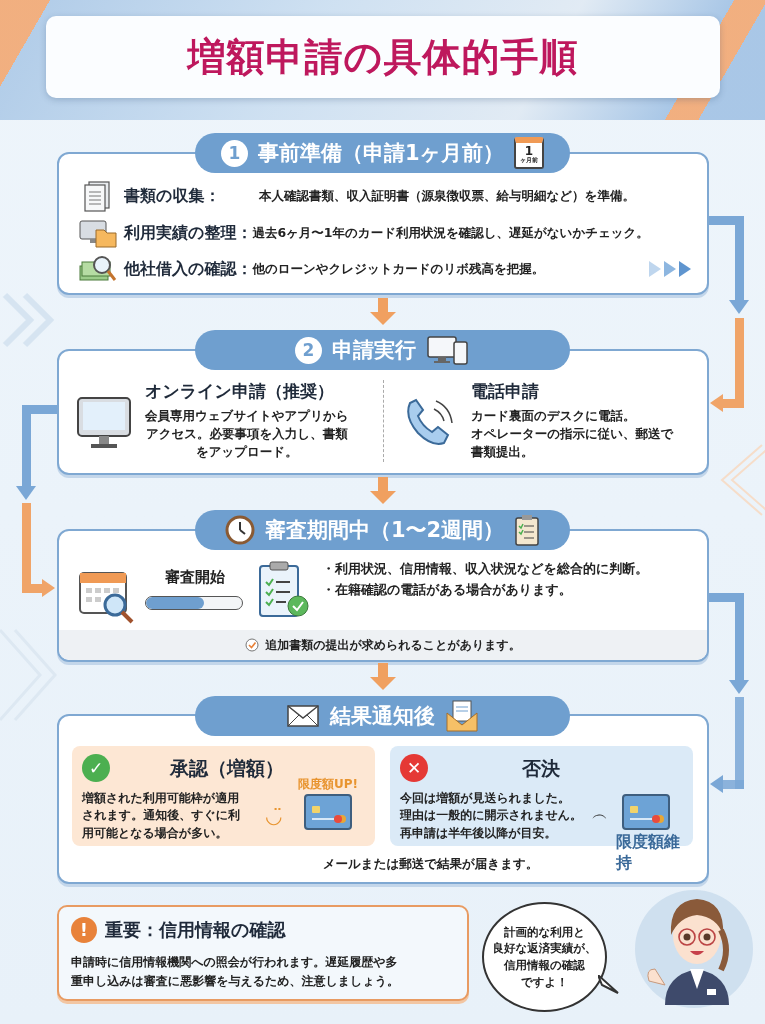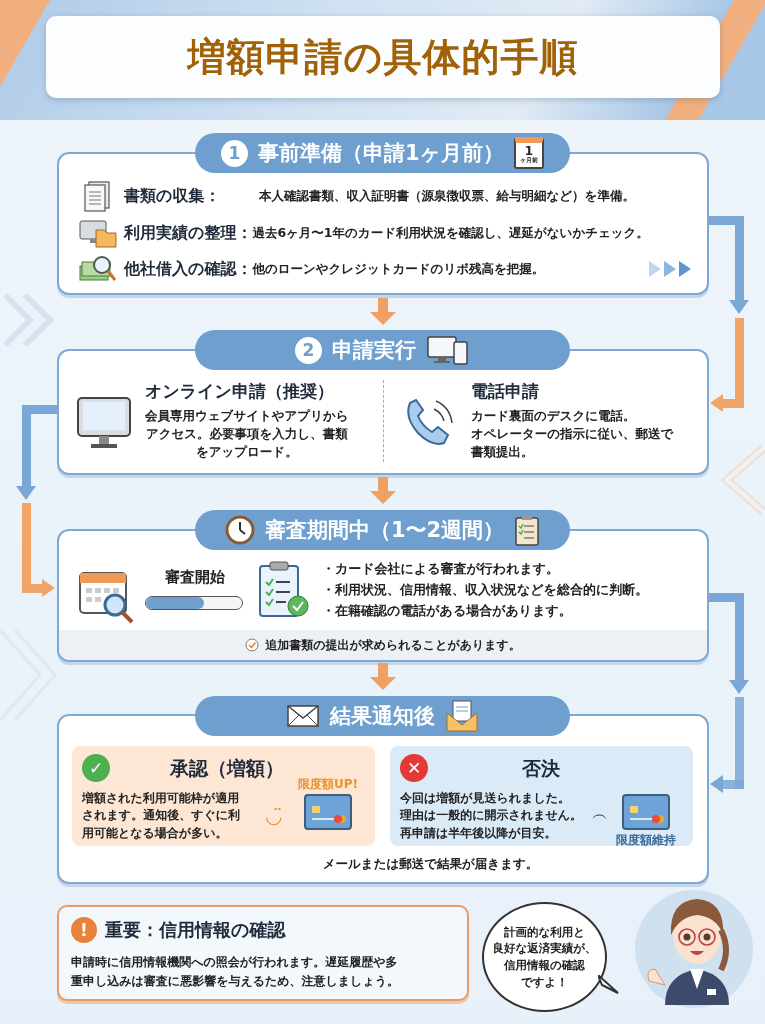--- a/index.html
+++ b/index.html
@@ -17,21 +17,21 @@
   }
   .bg-chev { position: absolute; }
   .title-box {
     position: absolute; left: 46px; top: 16px; width: 674px; height: 82px;
     background: #fbfdff; border-radius: 10px;
     box-shadow: 0 2px 6px rgba(40,70,110,0.25);
     display: flex; align-items: center; justify-content: center;
   }
   .title-box h1 {
     font-family: "DejaVu Sans", sans-serif; font-weight: 900; font-size: 38px;
-    color: #a16207; letter-spacing: 1px;
+    color: #be185d; letter-spacing: 1px;
   }
 
   .card {
     position: absolute; background: #fff; border: 2.5px solid #7fa8d2;
     border-radius: 12px; box-shadow: 0 3px 0 #c3d6ea;
   }
   .pill {
     position: absolute; height: 40px; background: #6f9fcf; border-radius: 20px;
     display: flex; align-items: center; justify-content: center; gap: 10px;
     color: #fff; font-size: 21px; font-weight: bold;
@@ -288,21 +288,20 @@
   <polyline points="10,22 13,25 17,19" fill="none" stroke="#4caf50" stroke-width="2"></polyline>
     <line x1="20" y1="22" x2="34" y2="22" stroke="#444" stroke-width="2"></line>
   <polyline points="10,32 13,35 17,29" fill="none" stroke="#4caf50" stroke-width="2"></polyline>
     <line x1="20" y1="32" x2="34" y2="32" stroke="#444" stroke-width="2"></line>
   <polyline points="10,42 13,45 17,39" fill="none" stroke="#4caf50" stroke-width="2"></polyline>
     <line x1="20" y1="42" x2="30" y2="42" stroke="#444" stroke-width="2"></line>
   <circle cx="42" cy="46" r="10" fill="#5cb85c" stroke="#3b7a3b"></circle>
   <polyline points="37,46 41,50 47,42" fill="none" stroke="#fff" stroke-width="2"></polyline>
 </svg>
 <div class="bullets" style="position:absolute;left:322px;top:559px;">
-  <div>・カード会社による審査が行われます。</div>
   <div>・利用状況、信用情報、収入状況などを総合的に判断。</div>
   <div>・在籍確認の電話がある場合があります。</div>
 </div>
 
 <div class="down-arrow" style="left:370px;top:677px;"></div>
 
 <div class="card" style="left:57px;top:714px;width:652px;height:170px;"></div>
 <div class="pill" style="left:195px;top:696px;width:375px;text-align:right;">
   <svg width="34" height="24">
     <rect x="2" y="2" width="30" height="20" fill="#fff" stroke="#444" stroke-width="1.5"></rect>
@@ -339,21 +338,21 @@
 
 <div class="result-box reject" style="left:390px;top:746px;width:303px;height:100px;">
   <div class="badge-circle" style="left:10px;top:8px;background:#e53935;">✕</div>
   <div class="res-title" style="left:132px;top:10px;">否決</div>
   <div class="res-text" style="left:10px;top:44px;">
     <div>今回は増額が見送られました。</div>
     <div>理由は一般的に開示されません。</div>
     <div>再申請は半年後以降が目安。</div>
   </div>
   <span style="position:absolute;left:202px;top:58px;font-size:16px;color:#333;">︵</span>
-  <div style="position:absolute;left:226px;top:42px;font-size:12px;font-weight:bold;color:#3b6a99;margin-top:44px;">限度額維持</div>
+  <div style="position:absolute;left:226px;top:42px;font-size:16px;font-weight:bold;color:#3b6a99;margin-top:44px;">限度額維持</div>
   <div class="mini-card" style="left:232px;top:48px;">
     <span class="chip"></span>
       <span class="ln"></span>
       <span class="mc2"></span>
       <span class="mc1"></span>
   </div>
 </div>
 
 <div style="position:absolute;left:57px;top:856px;width:747px;text-align:center;font-size:12.5px;font-weight:bold;color:#222;">メールまたは郵送で結果が届きます。</div>
 

